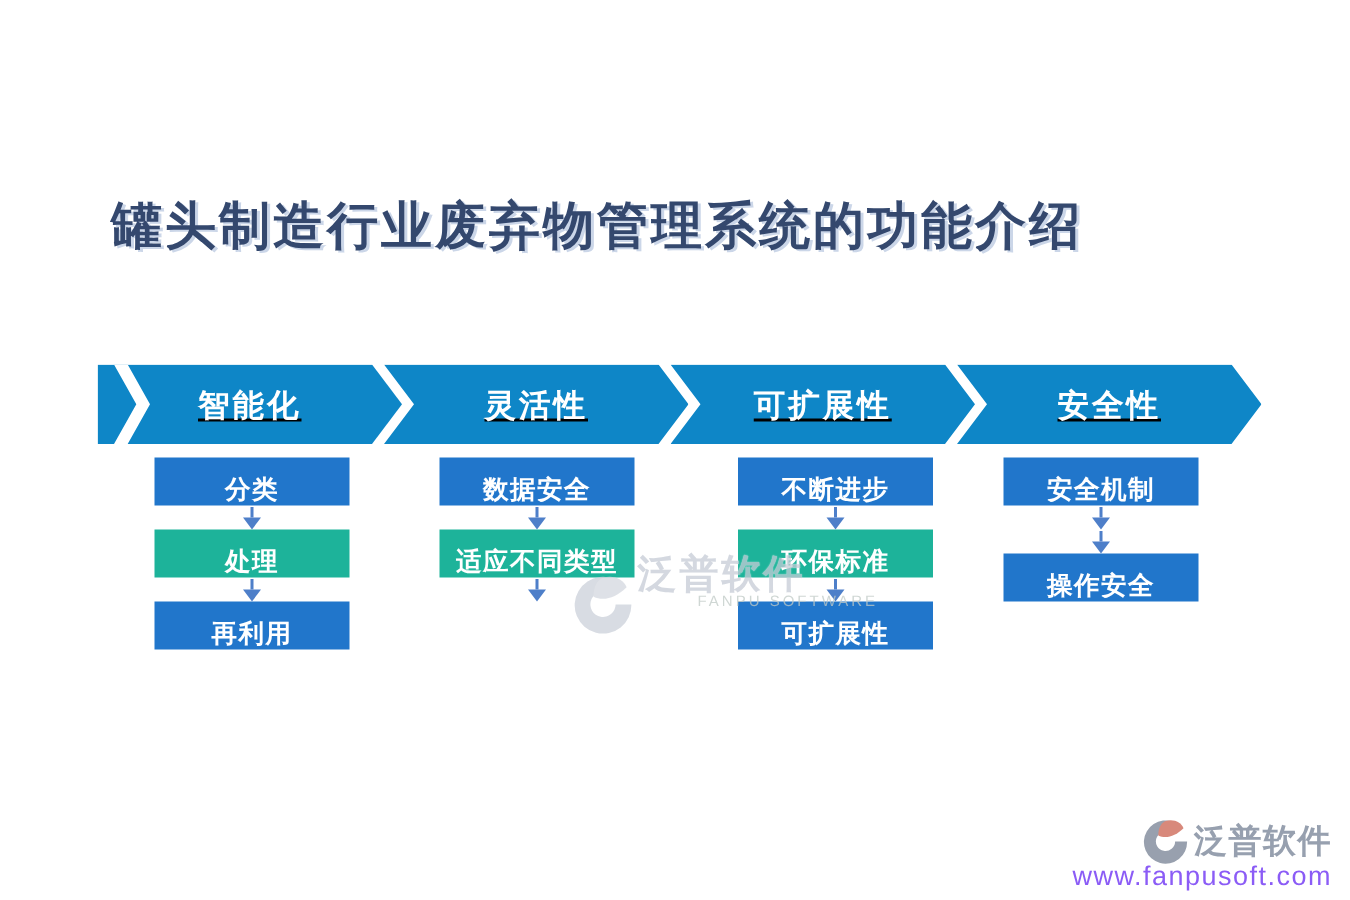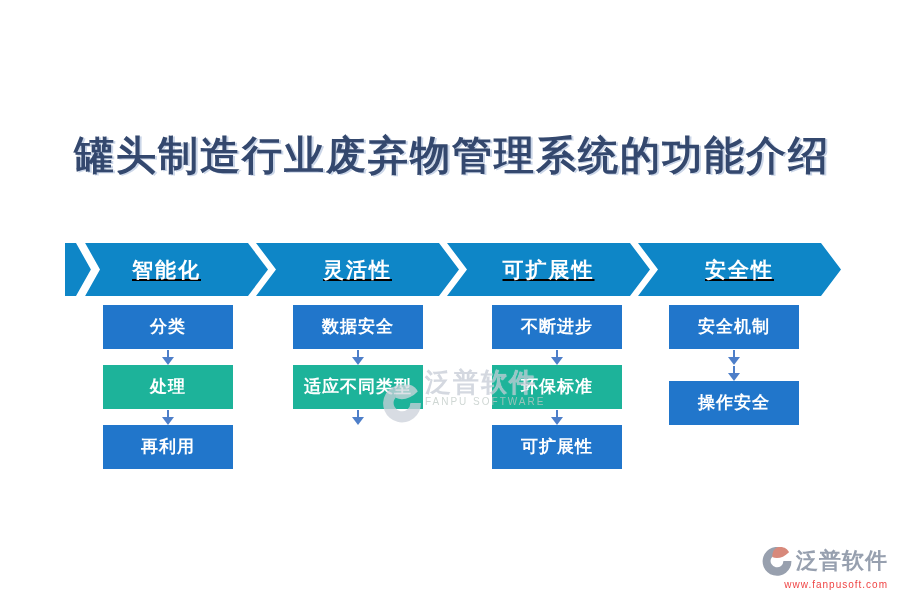--- a/index.html
+++ b/index.html
@@ -6,21 +6,21 @@
   body{
     width:900px;height:600px;background:#ffffff;overflow:hidden;position:relative;
     font-family:"Liberation Sans","DejaVu Sans",sans-serif;
   }
   .canvas{position:absolute;inset:0;width:900px;height:600px;}
 
   
   .page-title{
     position:absolute;left:74px;top:128px;margin:0;
     font-family:"Liberation Serif","DejaVu Serif",serif;
-    font-size:40px;font-weight:700;letter-spacing:2px;
+    font-size:34px;font-weight:700;letter-spacing:2px;
     color:var(--title-color,#34486e);
     text-shadow:2px 1px 0 rgba(140,165,205,.45);
     white-space:nowrap;
   }
 
   
   .banner{
     position:absolute;top:243px;width:203px;height:53px;
     background:var(--banner-blue,#0e86c7);
     display:flex;align-items:center;justify-content:center;
@@ -37,21 +37,21 @@
     position:absolute;left:11px;top:0;width:24px;height:100%;background:#ffffff;
     clip-path:polygon(0 0, 38% 0, 100% 50%, 38% 100%, 0 100%, 62% 50%);
   }
 
   
   .pillar-col{
     position:absolute;top:305px;width:130px;
     display:flex;flex-direction:column;align-items:center;
   }
   .step-box{
-    width:130px;height:44px;line-height:44px;text-align:center;
+    width:130px;height:32px;line-height:44px;text-align:center;
     color:#ffffff;font-size:17px;font-weight:700;letter-spacing:1px;white-space:nowrap;
   }
   .step-box.blue{background:var(--box-blue,#2176cb);}
   .step-box.green{background:var(--box-green,#1db39a);}
   .flow-arrow{height:16px;display:flex;flex-direction:column;align-items:center;justify-content:center;}
   .flow-arrow .stem{width:2px;height:7px;background:var(--arrow-blue,#4e7fc9);}
   .flow-arrow .head{
     width:0;height:0;border-left:6px solid transparent;border-right:6px solid transparent;
     border-top:8px solid var(--arrow-blue,#4e7fc9);
   }
@@ -61,31 +61,31 @@
     position:absolute;left:381px;top:368px;display:flex;align-items:flex-start;
     opacity:.75;z-index:5;pointer-events:none;
   }
   .watermark .wm-icon{margin-top:14px;}
   .watermark .wm-text{margin-left:2px;}
   .watermark .wm-name{
     font-size:26px;font-weight:700;color:#c6ccd6;letter-spacing:2px;line-height:28px;
     text-shadow:0 0 1px #ffffff;
   }
   .watermark .wm-sub{
-    font-size:10px;color:#c0cac6;letter-spacing:2px;line-height:12px;
+    font-size:10px;color:#c0cac6;letter-spacing:2px;line-height:12px;margin-left:40px;
   }
 
   
   .footer-logo{position:absolute;right:12px;bottom:8px;text-align:right;}
   .footer-logo .row{display:flex;align-items:center;justify-content:flex-end;}
   .footer-logo .fl-name{
     font-size:22px;font-weight:700;color:#97a0af;letter-spacing:1px;margin-left:3px;
   }
   .footer-logo .fl-url{
-    font-size:10px;color:#ef4444;letter-spacing:1px;line-height:15px;
+    font-size:18px;color:#8b5cf6;letter-spacing:1px;line-height:15px;
   }
 </style>
 </head>
 <body>
 
 <div class="canvas">
 
   <h1 class="page-title">罐头制造行业废弃物管理系统的功能介绍</h1>
 
   <div id="banner-row">

